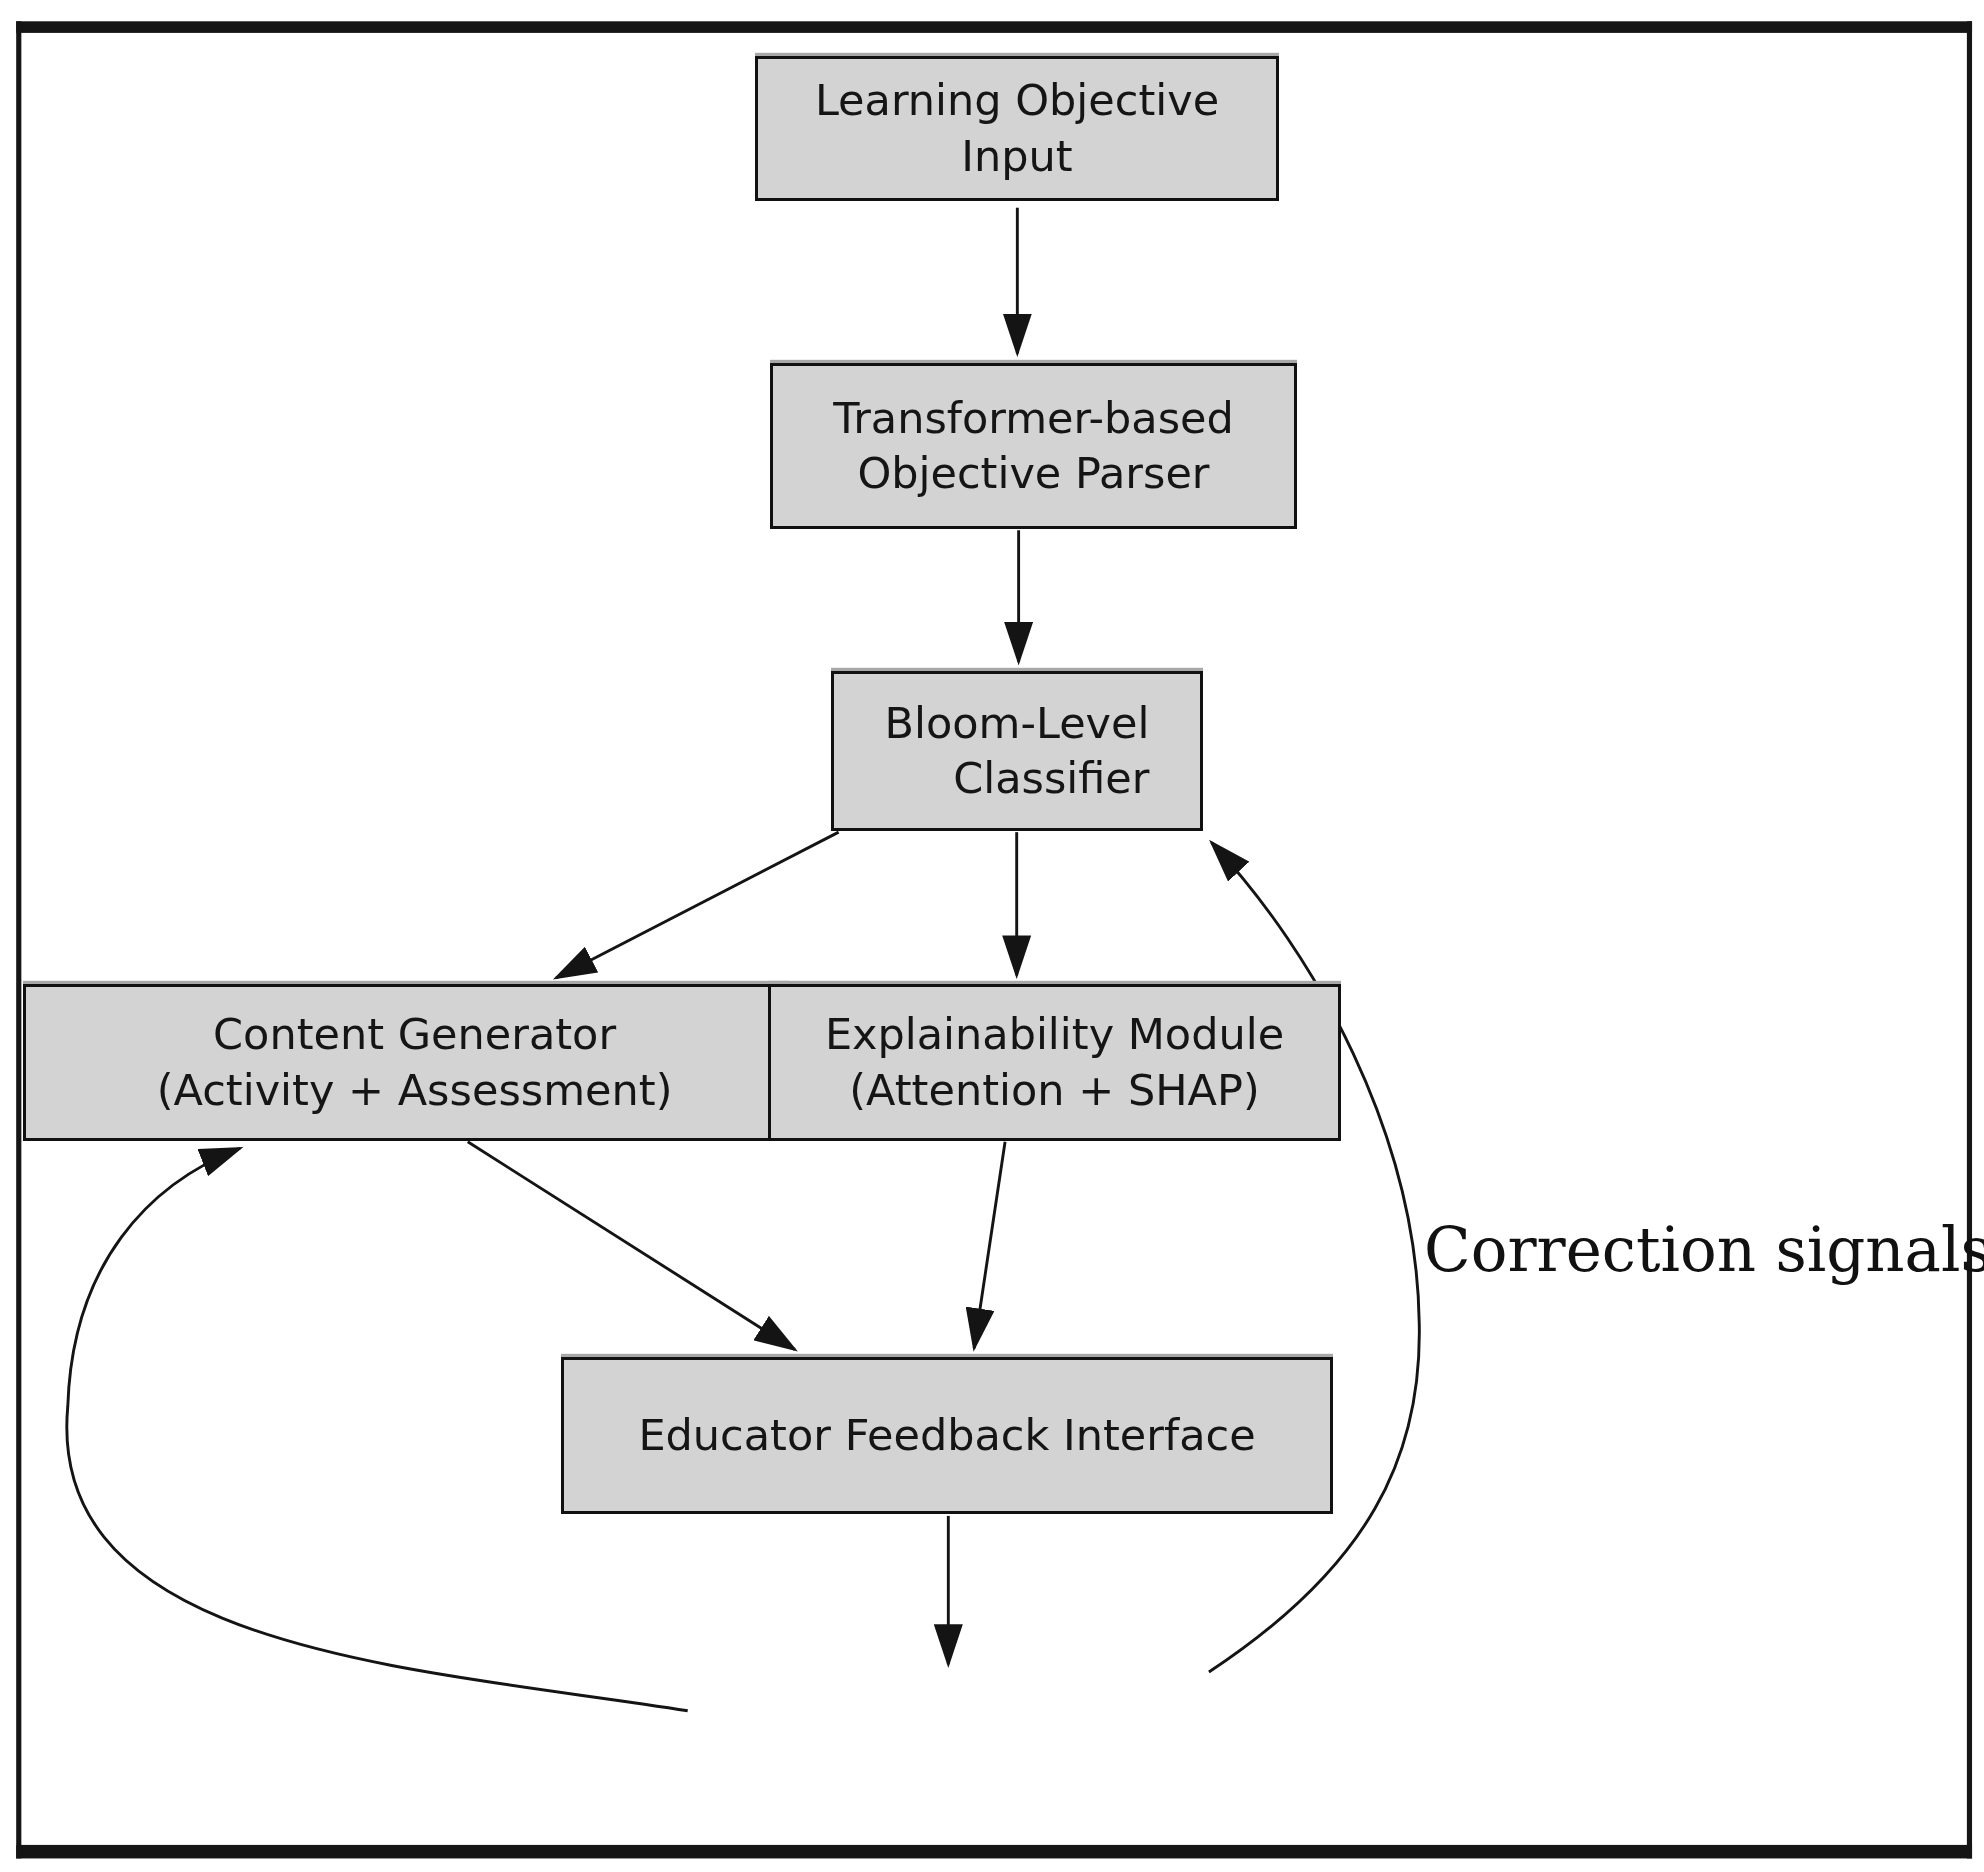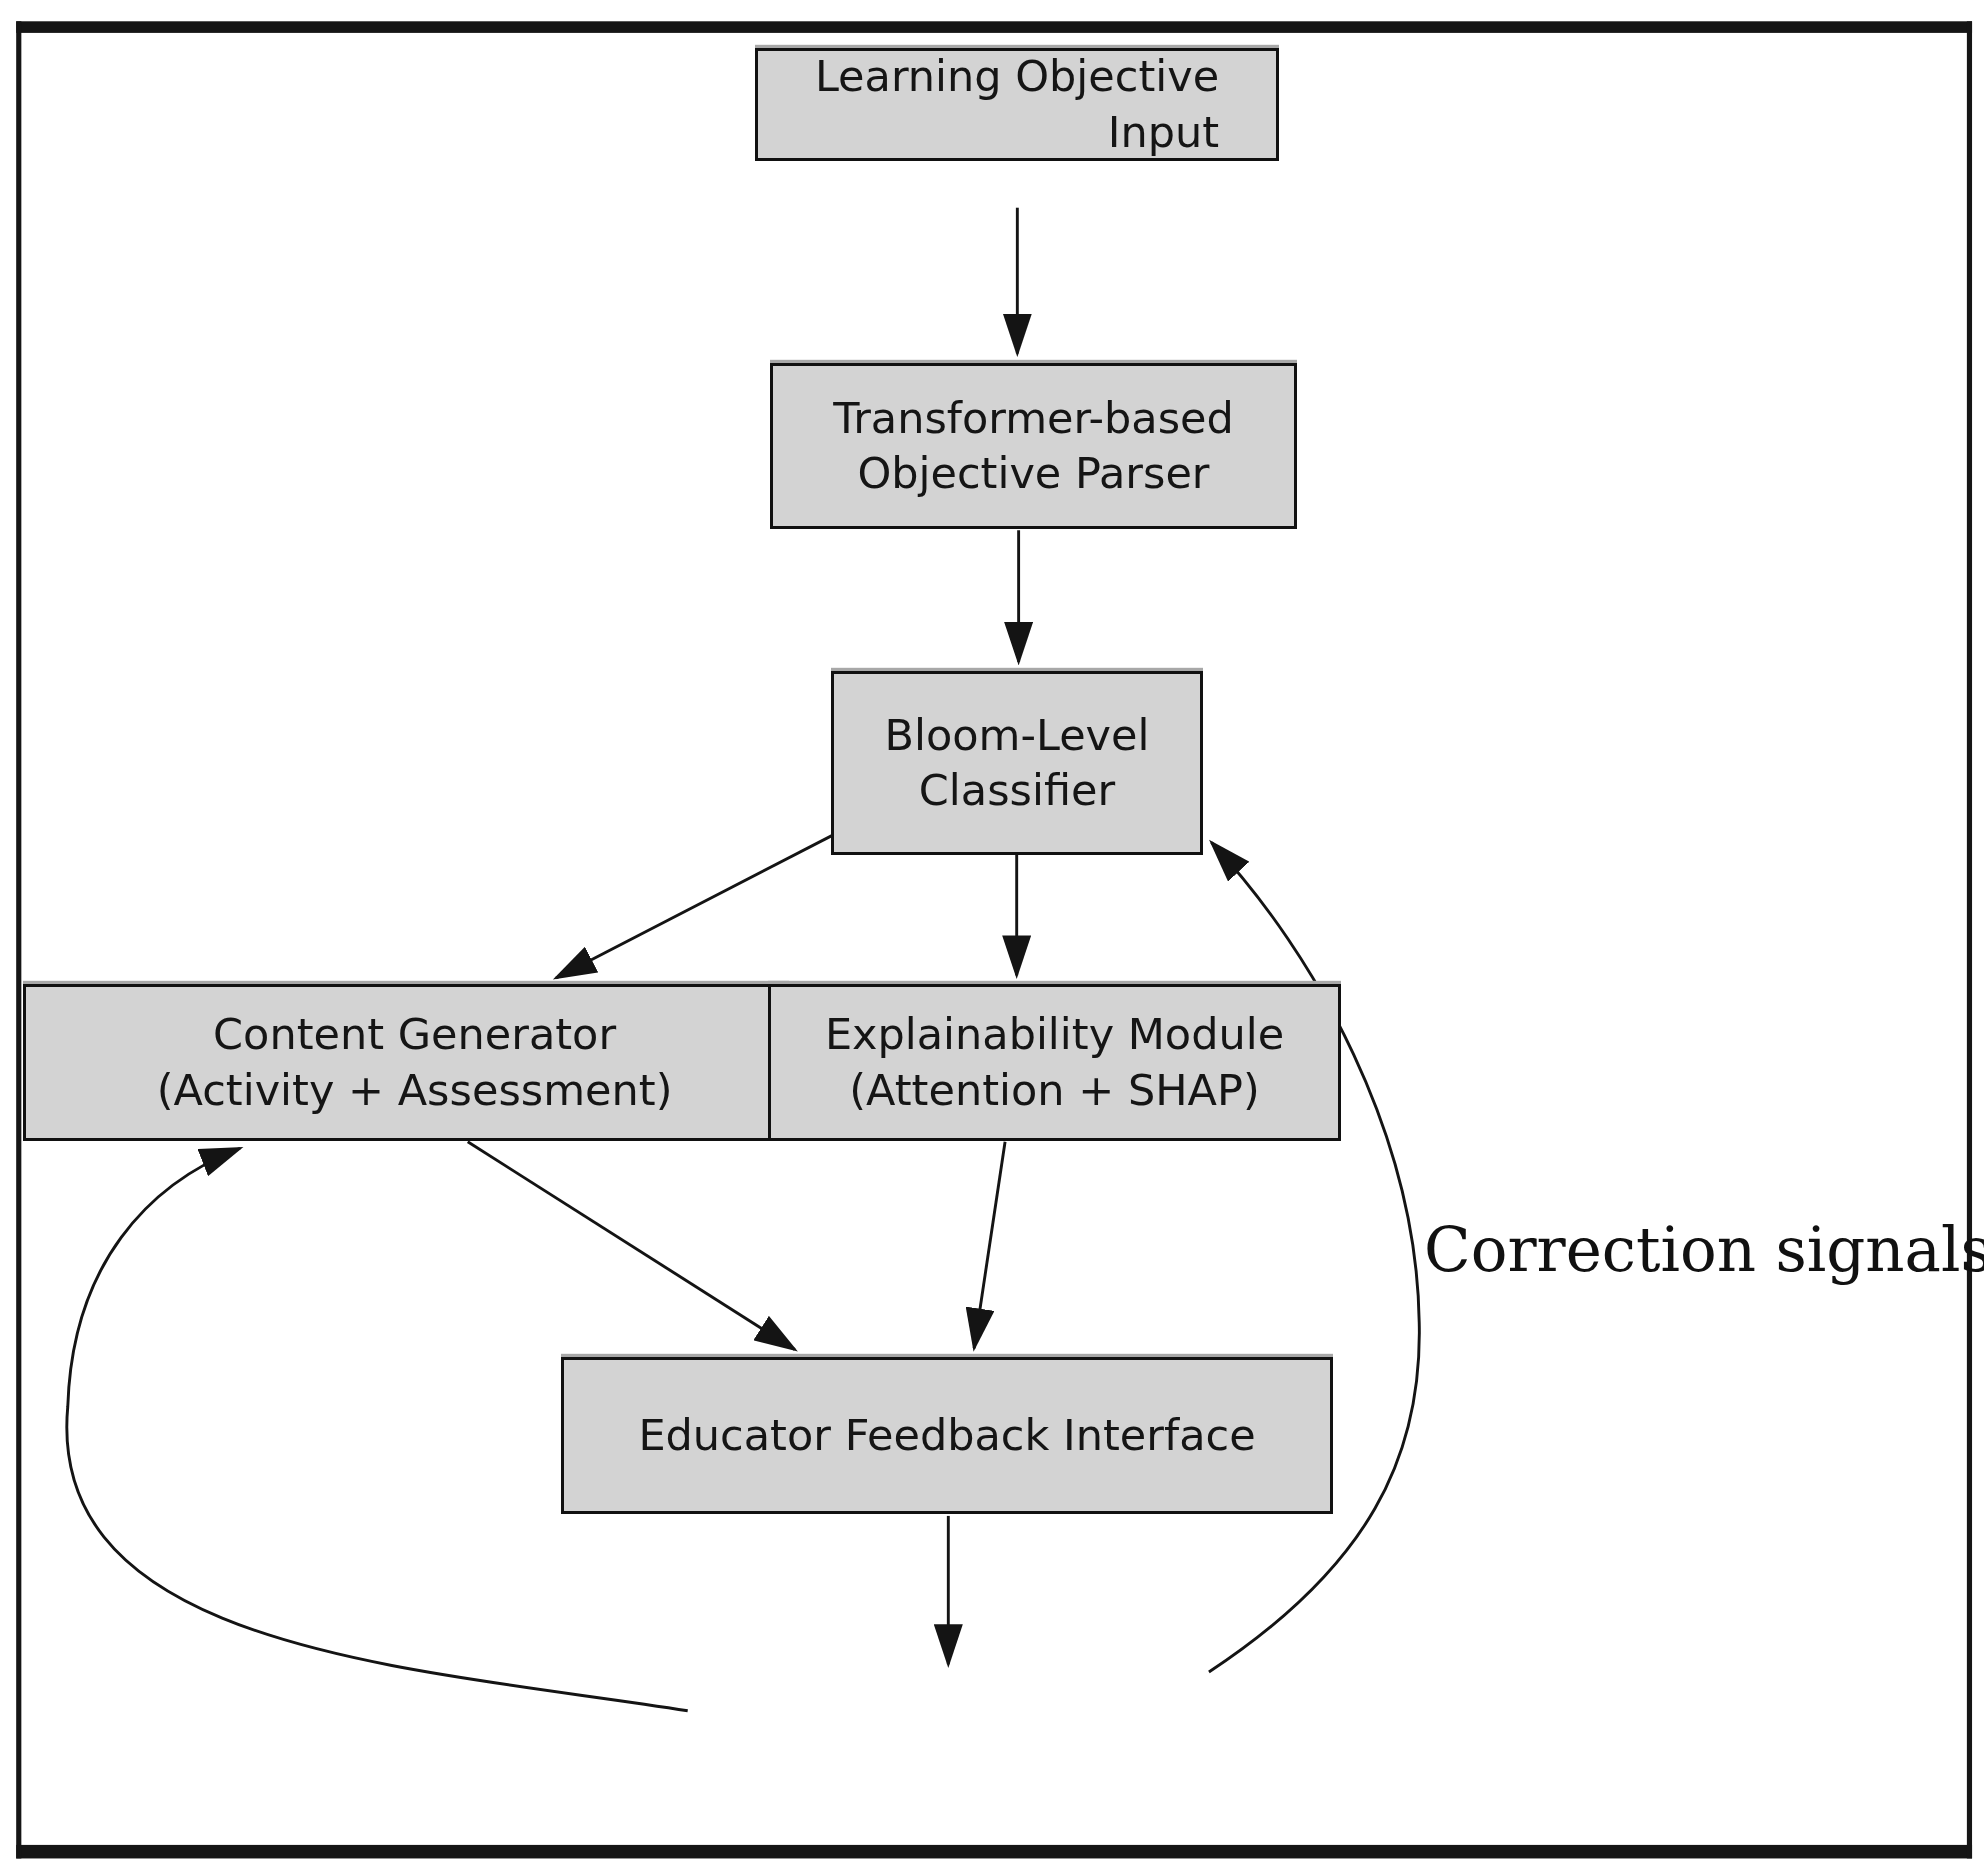--- a/index.html
+++ b/index.html
@@ -32,23 +32,23 @@
     box-shadow: 0 -3.2px 0 0 #a8a8a8;
   }
   .edge-label {
     position: absolute;
     font-family: "DejaVu Serif", "Liberation Serif", serif;
     font-size: 61px;
     color: #111111;
     white-space: nowrap;
   }
   
-  #n-input    { left: 755px; top:   48px; width: 524px; height: 113px; text-align: right; }
+  #n-input    { left: 755px; top:   56px; width: 524px; height: 145px; }
   #n-parser   { left: 755px; top:  363px; width: 527px; height: 166px; margin-left: 15px; }
-  #n-bloom    { left: 831px; top: 671px; width: 372px; height: 184px; }
+  #n-bloom    { left: 831px; top: 671px; width: 372px; height: 160px; text-align: right; }
   #n-content  { left:   22.6px; top: 984px; width: 766px; height: 157px; padding-left: 18px; }
   #n-explain  { left: 768px; top: 984px; width: 573px; height: 157px; }
   #n-educator { left:  561px; top: 1357px; width: 772px; height: 157px; }
   #n-feedback { left: 688px; top: 1672px; width: 521px; height: 156px; }
   #lbl-correction { left: 1424px; top: 1214px; }
   #lbl-tuning     { left:  76px; top: 1410px; }
 </style>
 </head>
 <body>
 

